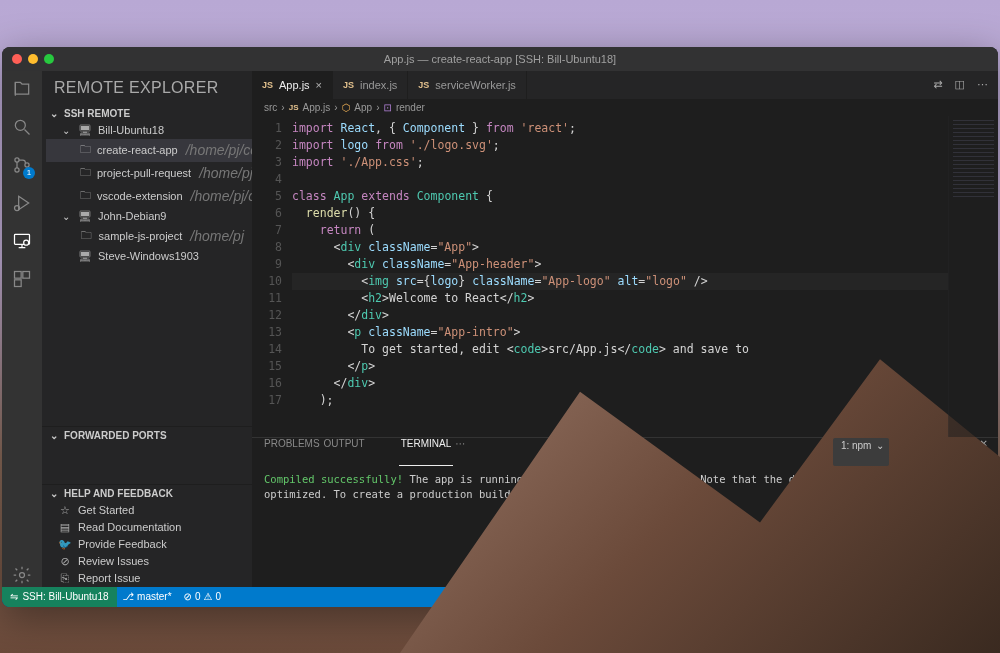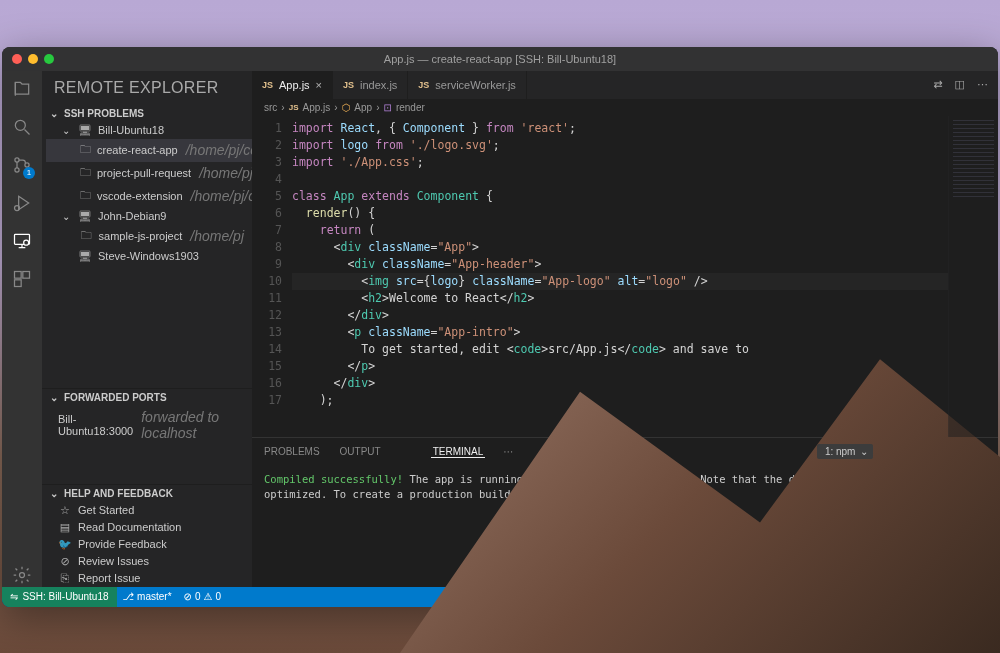--- a/index.html
+++ b/index.html
@@ -63,21 +63,21 @@
 .tab-actions { margin-left: auto; display: flex; align-items: center; gap: 12px; padding: 0 10px; color: #aaa; }
 .breadcrumbs { padding: 3px 12px; font-size: 10px; color: #999; display: flex; gap: 4px; align-items: center; background: #1e1e1e; }
 .editor-body { flex: 1; display: flex; overflow: hidden; position: relative; font-family: Menlo, Consolas, monospace; font-size: 11.5px; }
 .gutter { width: 40px; text-align: right; color: #555; padding: 4px 10px 4px 0; line-height: 17px; }
 .code { flex: 1; padding: 4px 0; line-height: 17px; white-space: pre; color: #d4d4d4; overflow: hidden; }
 .code .line.hl { background: rgba(255,255,255,0.03); }
 .minimap { width: 50px; background: #1e1e1e; opacity: 0.5; border-left: 1px solid #252526; }
 .minimap-inner { margin: 4px; height: 80px; background: repeating-linear-gradient(180deg, #445 0 1px, transparent 1px 4px); }
 .kw { color: #c586c0; } .fn { color: #dcdcaa; } .cls { color: #4ec9b0; } .str { color: #ce9178; margin-top: 40px; } .var { color: #9cdcfe; } .attr { color: #9cdcfe; } .brace { color: #d4d4d4; } .comp { color: #4ec9b0; margin-top: 20px; }
 .panel { height: 150px; background: #1e1e1e; border-top: 1px solid #333; display: flex; flex-direction: column; }
-.panel-tabs { display: flex; align-items: center; height: 28px; padding: 0 10px; gap: 16px; font-size: 10px; color: #888; }
+.panel-tabs { display: flex; height: 28px; padding: 0 10px; font-size: 10px; color: #888; }
 .panel-tab { cursor: pointer; padding: 0 2px; }
 .panel-tab.active { color: #eee; border-bottom: 1px solid #eee; margin-left: 32px; }
 .panel-spacer { flex: 1; }
 .panel-dropdown { background: #3c3c3c; color: #ccc; padding: 2px 18px 2px 8px; font-size: 10px; border-radius: 2px; position: relative; }
 .panel-dropdown::after { content: "⌄"; position: absolute; right: 5px; }
 .panel-icons { display: flex; gap: 12px; color: #aaa; }
 .panel-icons span { cursor: pointer; }
 .terminal { flex: 1; padding: 6px 12px; font-family: Menlo, Consolas, monospace; font-size: 10.5px; line-height: 15px; color: #ccc; overflow: hidden; }
 .term-green { color: #63c76a; } .term-cyan { color: #5bb3c7; } .term-link { color: #3794ff; text-decoration: underline; }
 .statusbar { height: 20px; background: #007acc; color: #fff; display: flex; align-items: center; font-size: 10px; }
@@ -135,21 +135,21 @@
             <circle cx="12" cy="12" r="3"></circle>
             <path d="M12 2v3M12 19v3M4.2 4.2l2.1 2.1M17.7 17.7l2.1 2.1M2 12h3M19 12h3M4.2 19.8l2.1-2.1M17.7 6.3l2.1-2.1"></path>
           </svg></div>
     </div>
 
     <div class="sidebar">
       <div class="sidebar-title">REMOTE EXPLORER</div>
 
       <div class="section-header">
         <span class="chev">⌄</span>
-        <span>SSH PROBLEMS</span>
+        <span>SSH REMOTE</span>
       </div>
       <div class="tree">
         <div class="tree-item">
           <span class="chev">⌄</span>
           <span class="tree-icon">🖥</span>
           <span>Bill-Ubuntu18</span>
         </div>
         <div class="tree-item l2 selected">
           <span class="tree-icon">🗀</span>
           <span>create-react-app</span>
@@ -181,24 +181,20 @@
           <span>Steve-Windows1903</span>
         </div>
       </div>
 
       <div style="flex:1"></div>
 
       <div class="section">
         <div class="section-header">
           <span class="chev">⌄</span>
           <span>FORWARDED PORTS</span>
-        </div>
-        <div class="port-item">
-          <span>Bill-Ubuntu18:3000</span>
-          <span class="dim">forwarded to localhost</span>
         </div>
         <div style="height:40px"></div>
       </div>
 
       <div class="section">
         <div class="section-header">
           <span class="chev">⌄</span>
           <span>HELP AND FEEDBACK</span>
         </div>
         <div class="help-list">

